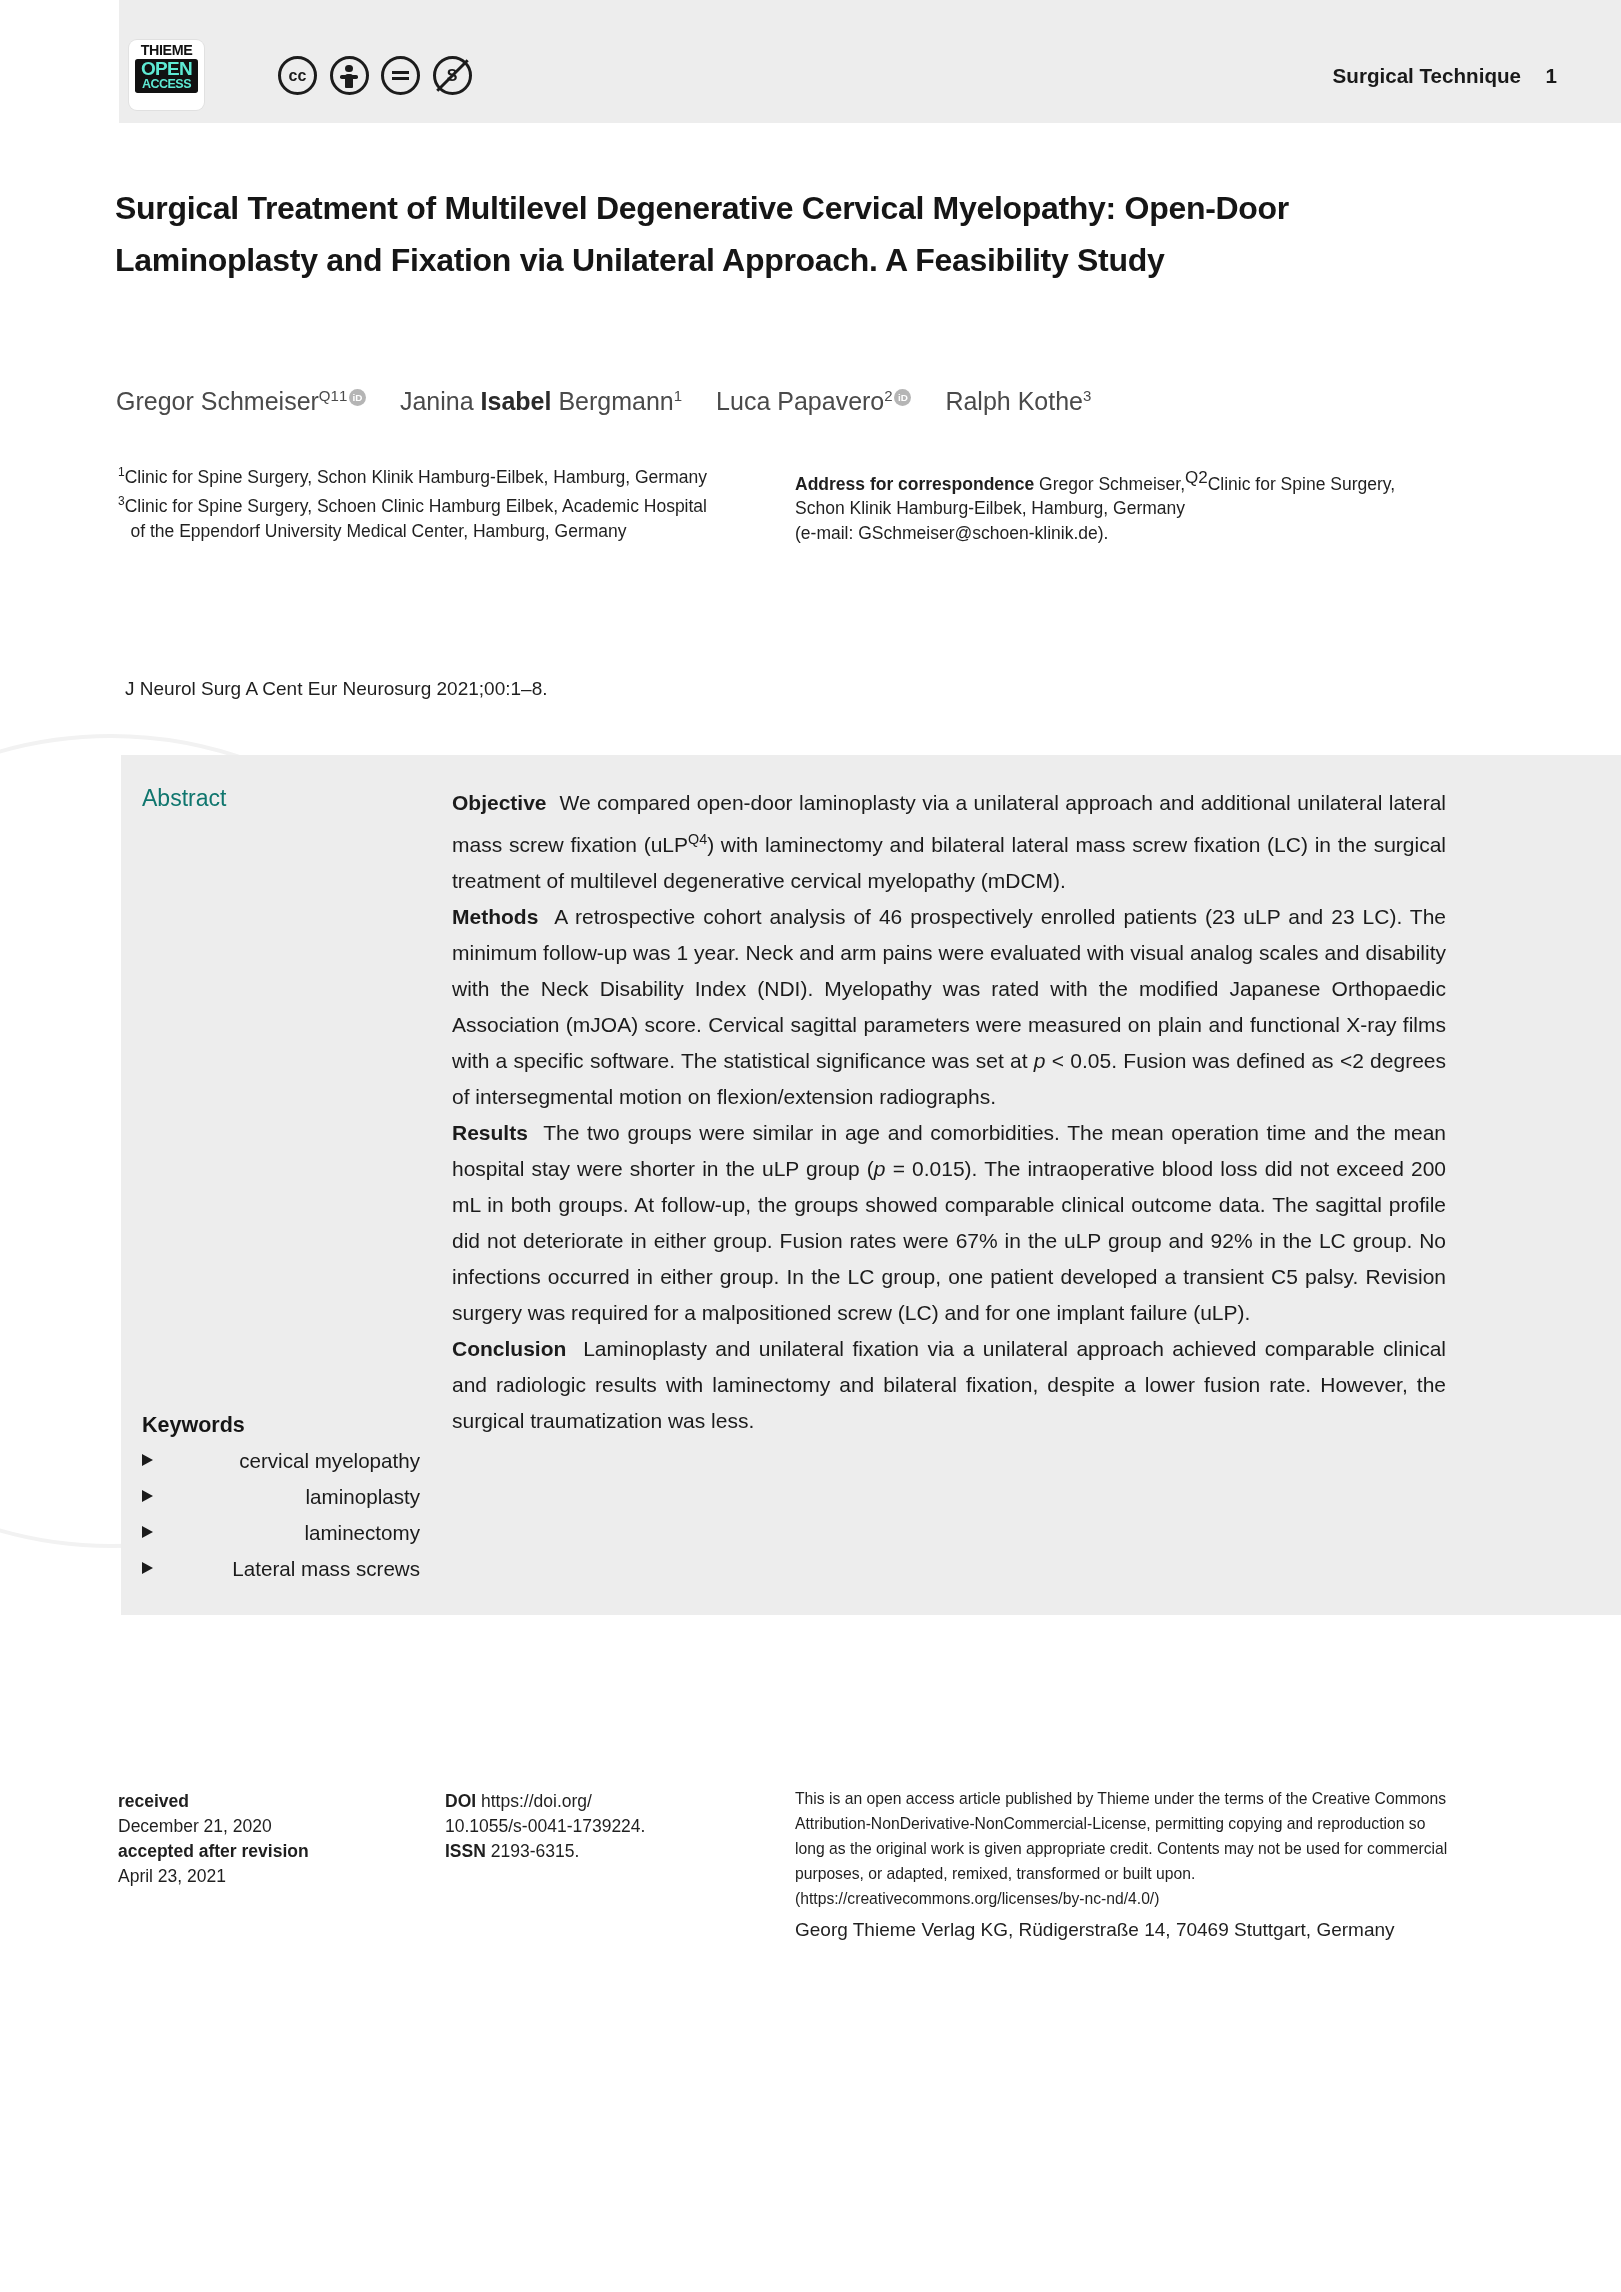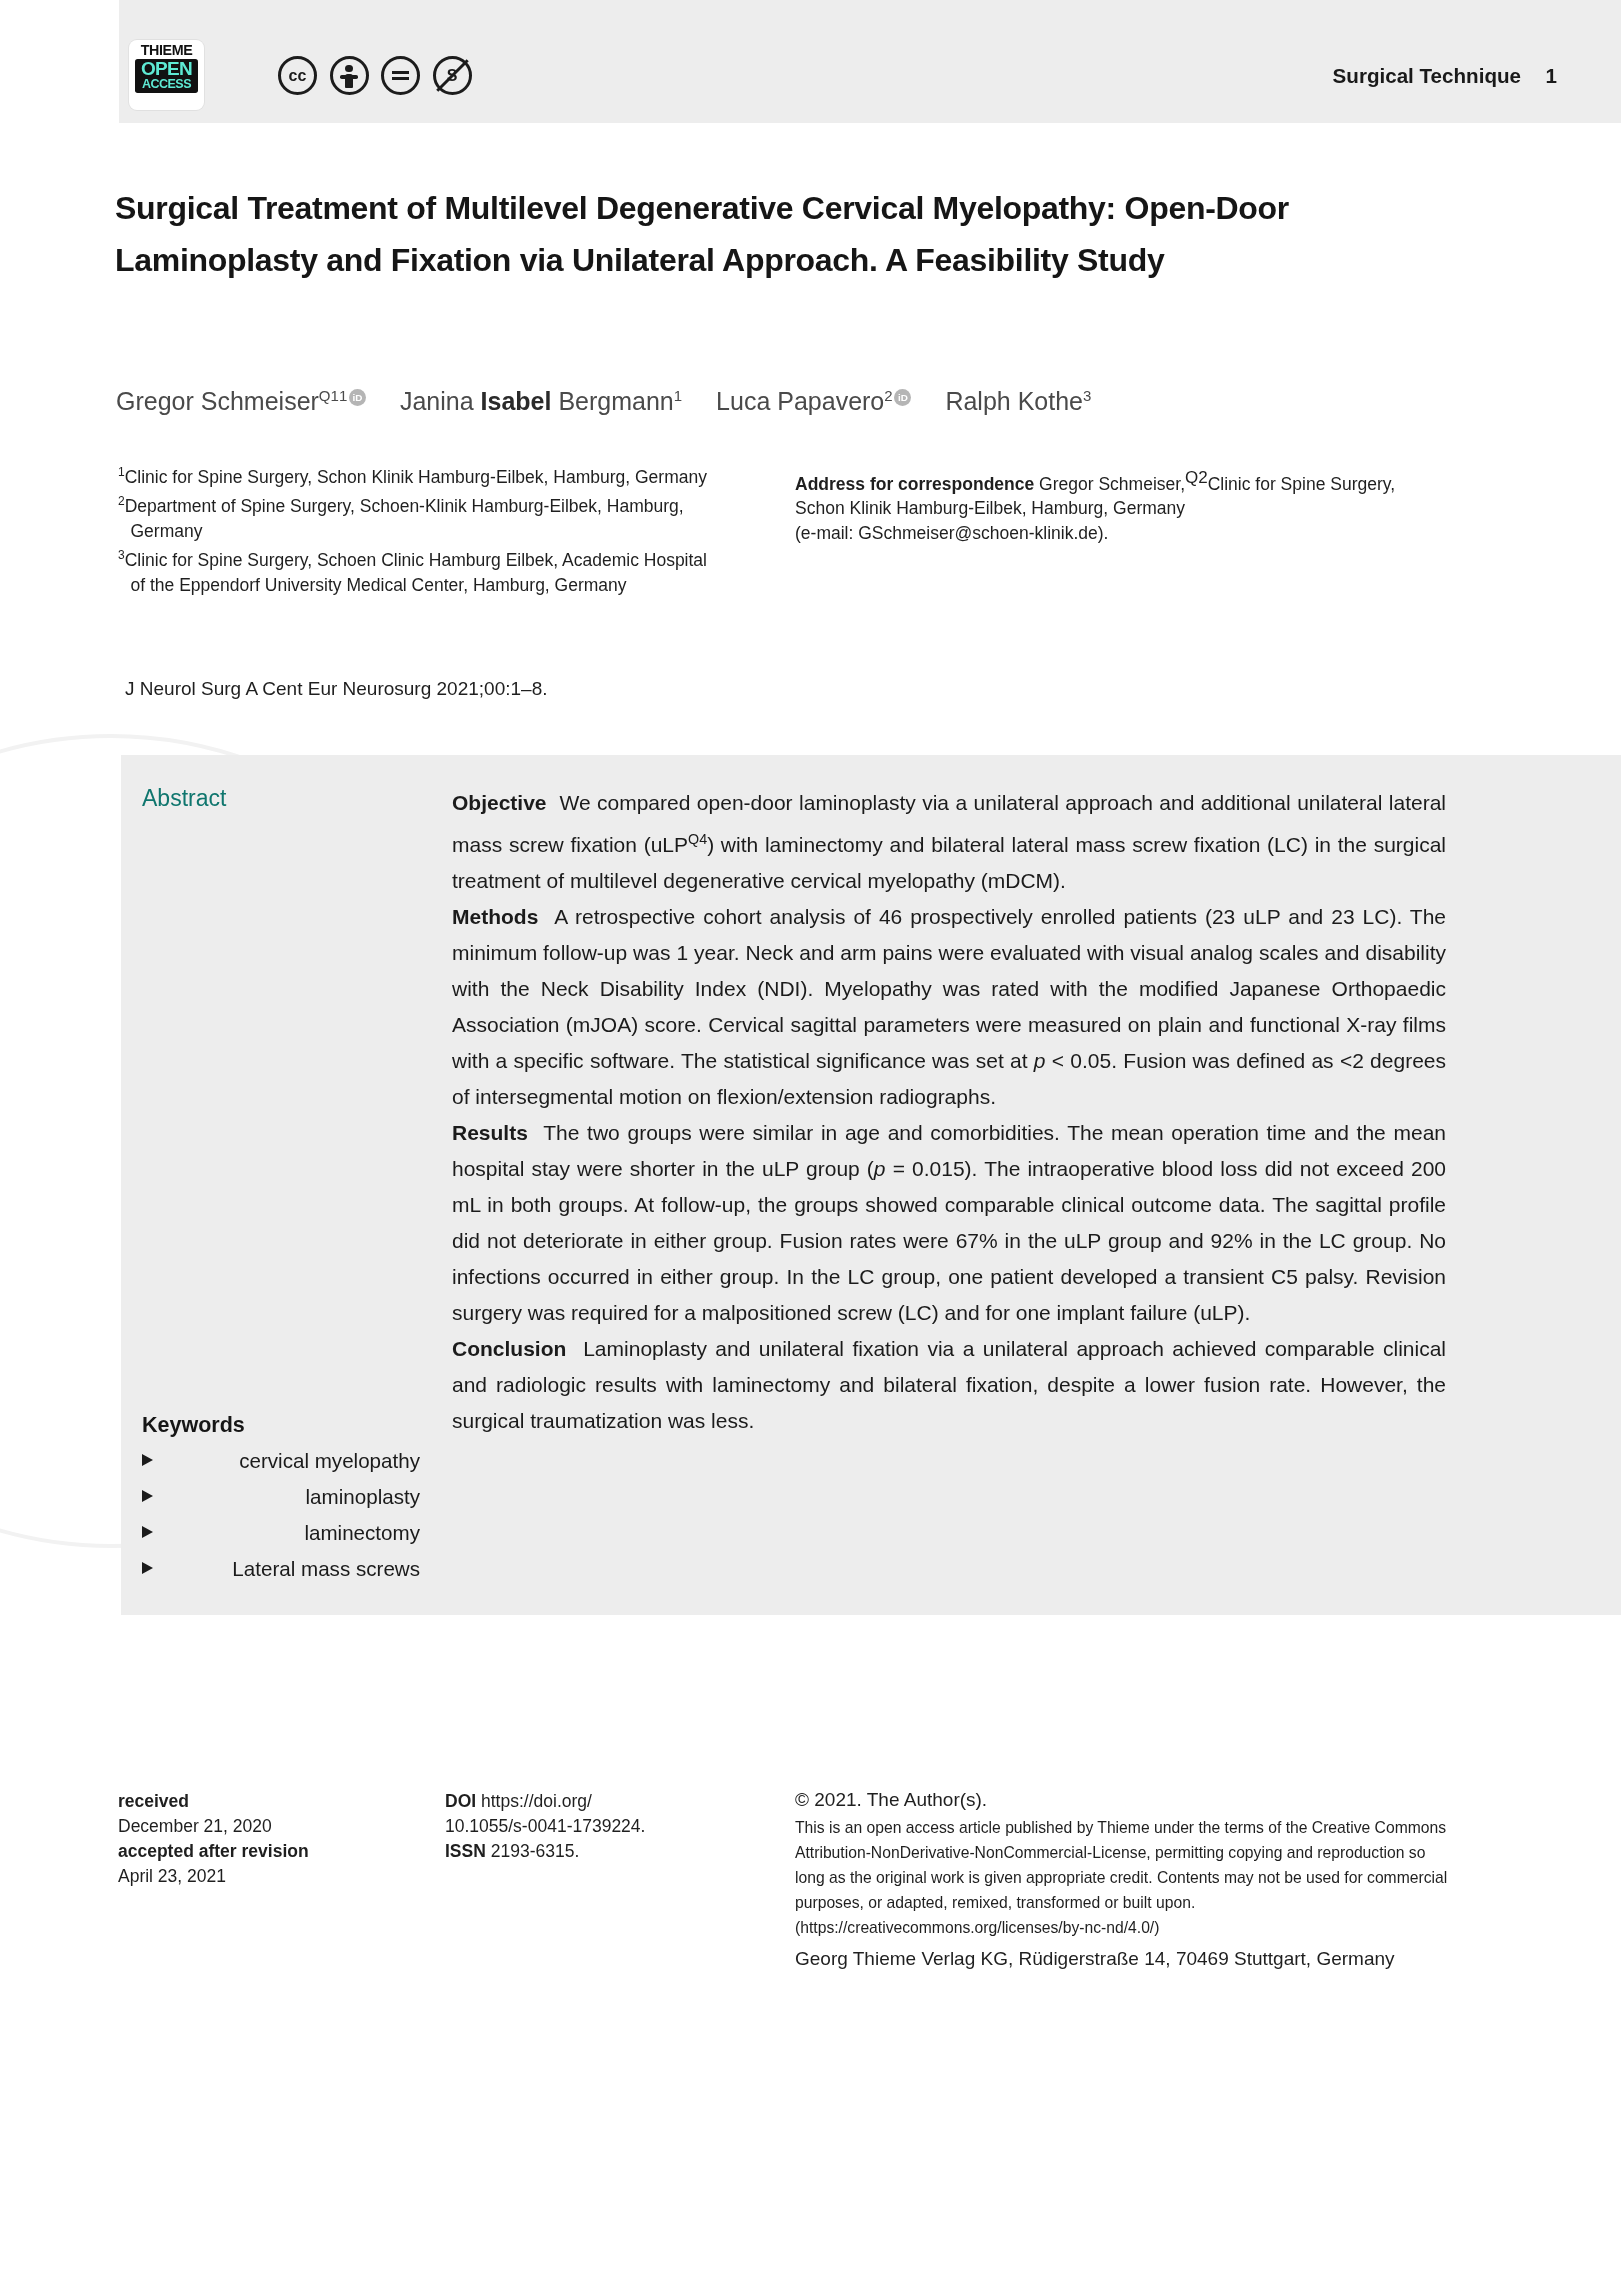--- a/index.html
+++ b/index.html
@@ -401,21 +401,20 @@
   <span class="author">
     <span>Luca </span><span>Papavero</span><sup>2</sup><span class="orcid">iD</span>
   </span>
   <span class="author">
     <span>Ralph </span><span>Kothe</span><sup>3</sup>
   </span>
 </div>
 
 <div class="affils">
   <div class="aff"><sup>1</sup><span>Clinic for Spine Surgery, Schon Klinik Hamburg-Eilbek, Hamburg, Germany</span></div>
-  <div class="aff"><sup>2</sup><span>Department of Spine Surgery, Schoen-Klinik Hamburg-Eilbek, Hamburg, Germany</span></div>
   <div class="aff"><sup>3</sup><span>Clinic for Spine Surgery, Schoen Clinic Hamburg Eilbek, Academic Hospital of the Eppendorf University Medical Center, Hamburg, Germany</span></div>
 </div>
 
 <div class="corr">
   <b>Address for correspondence</b>
   <span>Gregor Schmeiser,</span><sup>Q2</sup><span>Clinic for Spine Surgery, Schon Klinik Hamburg-Eilbek, Hamburg, Germany</span>
   <div>(e-mail: GSchmeiser@schoen-klinik.de).</div>
 </div>
 
 <div class="citation">J Neurol Surg A Cent Eur Neurosurg 2021;00:1–8.</div>
@@ -455,17 +454,16 @@
   <div>April 23, 2021</div>
 </div>
 
 <div class="footer-doi">
   <div><b>DOI</b> <span>https://doi.org/</span></div>
   <div>10.1055/s-0041-1739224.</div>
   <div><b>ISSN</b> <span>2193-6315.</span></div>
 </div>
 
 <div class="footer-right">
-  <div class="copy-line">© 2021. The Author(s).</div>
   <div>This is an open access article published by Thieme under the terms of the Creative Commons Attribution-NonDerivative-NonCommercial-License, permitting copying and reproduction so long as the original work is given appropriate credit. Contents may not be used for commercial purposes, or adapted, remixed, transformed or built upon. (https://creativecommons.org/licenses/by-nc-nd/4.0/)</div>
   <div class="addr-line">Georg Thieme Verlag KG, Rüdigerstraße 14, 70469 Stuttgart, Germany</div>
 </div>
 
 
 </body></html>

